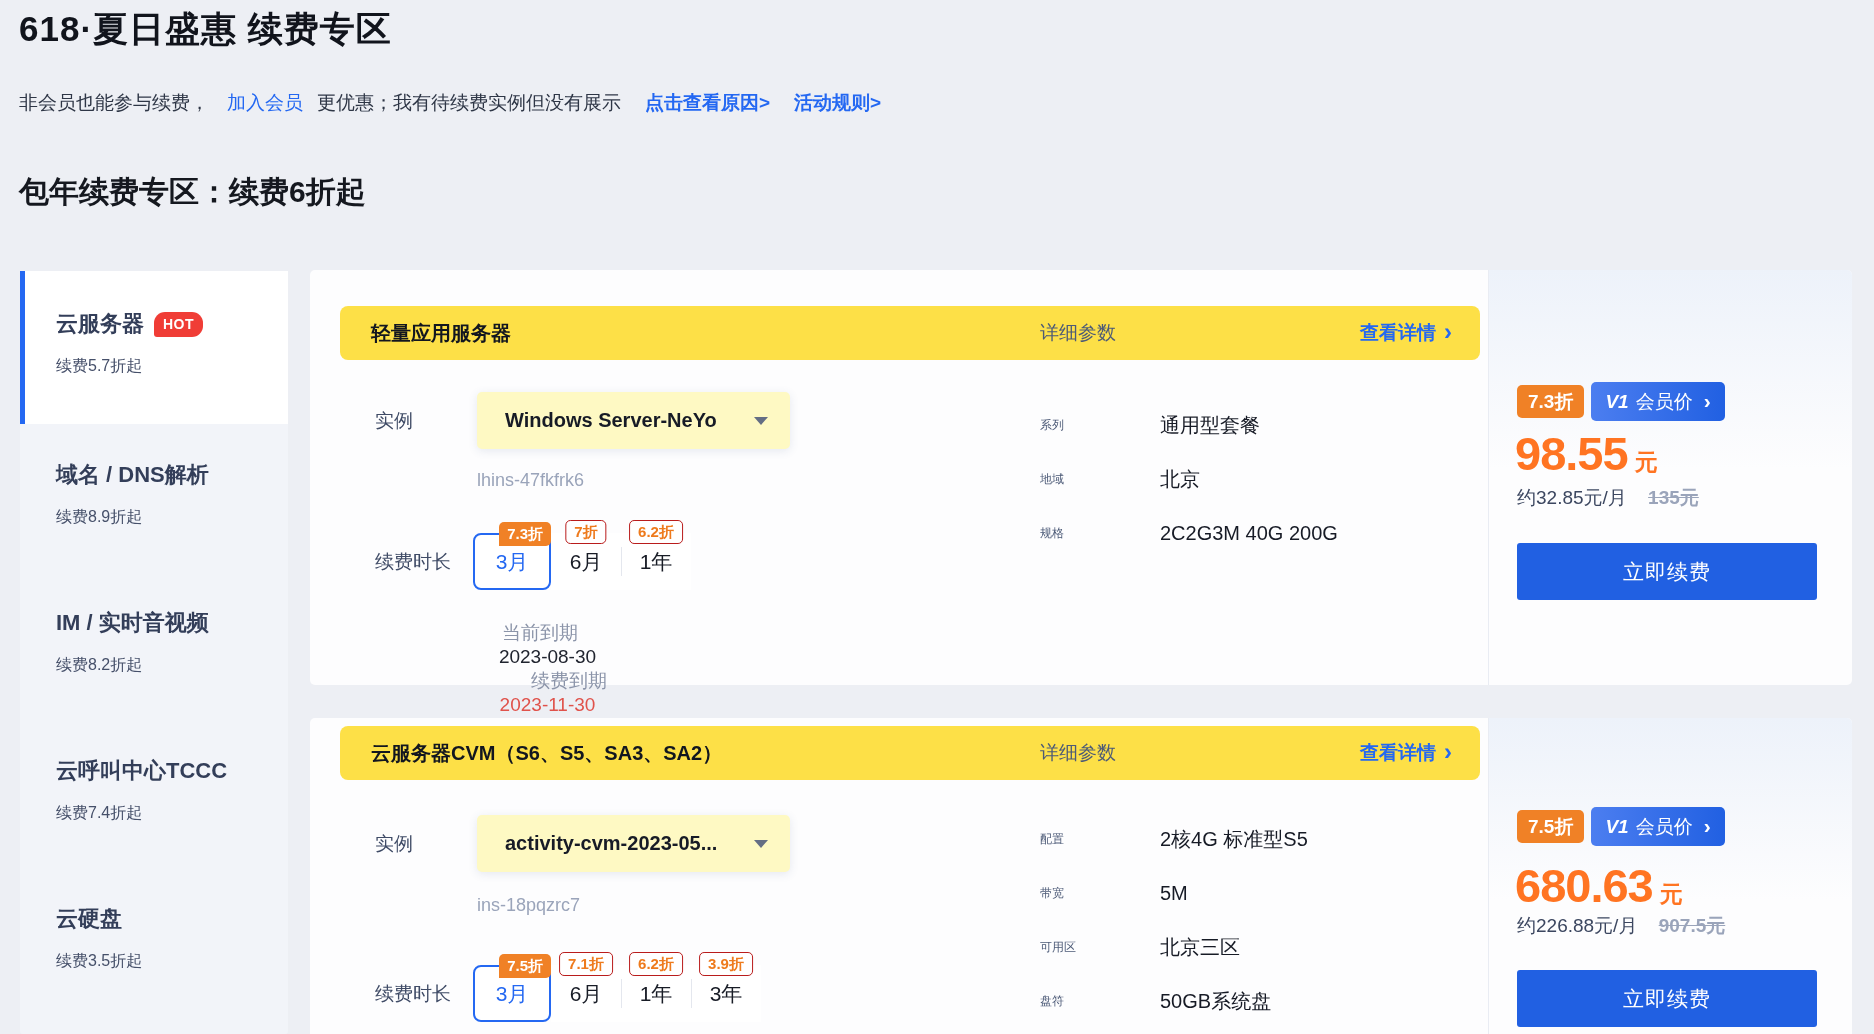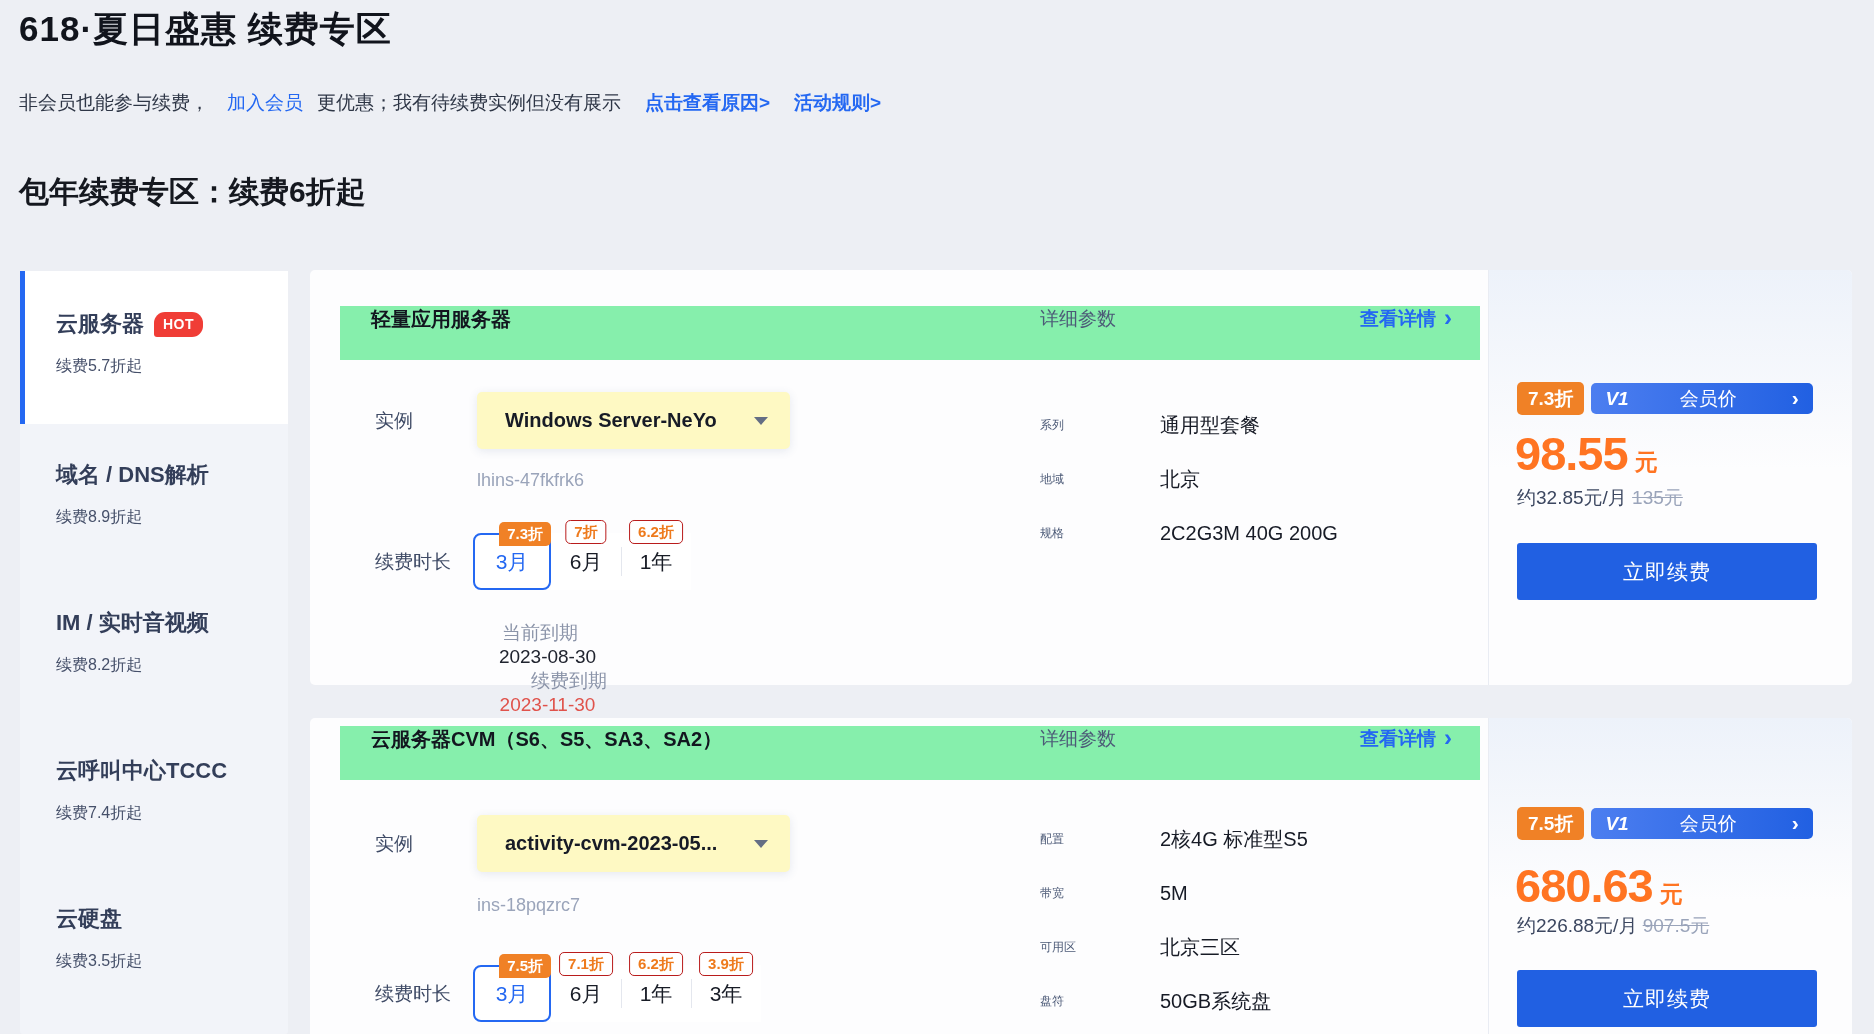--- a/index.html
+++ b/index.html
@@ -27,22 +27,22 @@
   .side-title { font-size:22px; font-weight:600; color:#333e59; display:flex; align-items:center; white-space:nowrap; }
   .side-sub { margin-top:17px; font-size:16px; color:#46506a; }
   .hot-badge { margin-left:10px; background:#f03d36; color:#fff; font-size:14px; font-weight:700; line-height:1; padding:5px 9px 6px; border-radius:11px 11px 11px 3px; letter-spacing:0.5px; }
 
   
   .card { position:absolute; left:310px; width:1542px; background:#fdfdfe; border-radius:5px; }
   #card-0 { top:270px; height:415px; }
   #card-1 { top:718px; height:380px; }
   .card-divider { position:absolute; top:0; bottom:0; right:363px; width:1px; background:#e9ecf3; }
 
-  .card-header { position:absolute; left:30px; right:372px; height:54px; background:#86efac;
-    display:flex; align-items:flex-start; padding:0 28px 0 31px; }
+  .card-header { position:absolute; left:30px; right:372px; height:54px; background:#fde047;
+    display:flex; align-items:center; padding:0 28px 0 31px;border-radius:8px; }
   #card-0 .card-header { top:36px; }
   #card-1 .card-header { top:8px; }
   .card-title { font-size:20px; font-weight:700; color:#12161f; }
   .params-label { position:absolute; left:700px; font-size:19px; color:#4c5a77; }
   .detail-link { margin-left:auto; font-size:19px; font-weight:600; color:#2468f2; text-decoration:none; cursor:pointer; display:flex; align-items:center; }
   .chev::before { content:"›"; }
   .chev { font-size:24px; font-weight:700; line-height:1; margin-left:8px; margin-top:-2px; }
 
   .field-label { position:absolute; left:65px; font-size:19px; color:#3f4b66; display:flex; align-items:center; height:57px; }
   #card-0 .instance-label { top:122px; } #card-1 .instance-label { top:97px; }
@@ -80,31 +80,31 @@
   .param-row { display:flex; align-items:center; height:54px; }
   .param-label { width:120px; font-size:12px; color:#4c5a77; }
   .param-value { font-size:20px; color:#171b26; white-space:nowrap; }
 
   
   .price-panel { position:absolute; right:0; top:0; bottom:0; width:363px;
     background:linear-gradient(180deg,#edf2fa 0%, rgba(255,255,255,0) 48%); border-radius:0 5px 5px 0; }
   .badge-row { position:absolute; left:28px; display:flex; align-items:center; gap:7px; }
   #card-0 .badge-row { top:112px; } #card-1 .badge-row { top:89px; }
   .discount-badge { background:#f08126; color:#fff; font-size:19px; font-weight:600; height:33px; line-height:33px; padding:0 11px; border-radius:5px; }
-  .vip-pill { background:linear-gradient(90deg,#4c7ef0,#2160e2); color:#fff; font-size:19px; height:31px; padding:0 14px;
-    border-radius:5px; display:flex; align-items:center; cursor:pointer; text-decoration:none;gap:44px; }
+  .vip-pill { background:linear-gradient(90deg,#4c7ef0,#2160e2); color:#fff; font-size:19px; height:39px; padding:0 14px;
+    border-radius:5px; display:flex; align-items:center; cursor:pointer; text-decoration:none; }
   .vip-v1 { font-style:italic; font-weight:700; margin-right:7px; }
   .vip-pill .chev { font-size:21px; margin-left:11px; margin-top:-3px; }
   .price-line { position:absolute; left:26px; display:flex; align-items:baseline; }
   #card-0 .price-line { top:156px; } #card-1 .price-line { top:140px; }
   .amount { font-size:47px; font-weight:700; color:#ff7422; letter-spacing:-1px; }
   .unit { font-size:23px; font-weight:700; color:#ff7422; margin-left:7px; }
   .monthly-line { position:absolute; left:28px; font-size:19px; color:#3c4760; white-space:nowrap; }
   #card-0 .monthly-line { top:215px; } #card-1 .monthly-line { top:195px; }
-  .orig-price { color:#9aa4ba; text-decoration:line-through; margin-left:0; }
+  .orig-price { color:#9aa4ba; text-decoration:line-through; margin-left:16px;font-weight:bold; }
   .renew-btn { position:absolute; left:28px; width:300px; height:57px; background:#2160e2; border:none; color:#fff;
     font-size:21px; font-family:inherit; display:flex; align-items:center; justify-content:center; border-radius:3px; cursor:pointer; letter-spacing:1px; }
   #card-0 .renew-btn { top:273px; } #card-1 .renew-btn { top:252px; }
 </style>
 </head>
 <body>
 
 <h1 class="page-title">618·夏日盛惠 续费专区</h1>
 
 <div class="subtitle">

